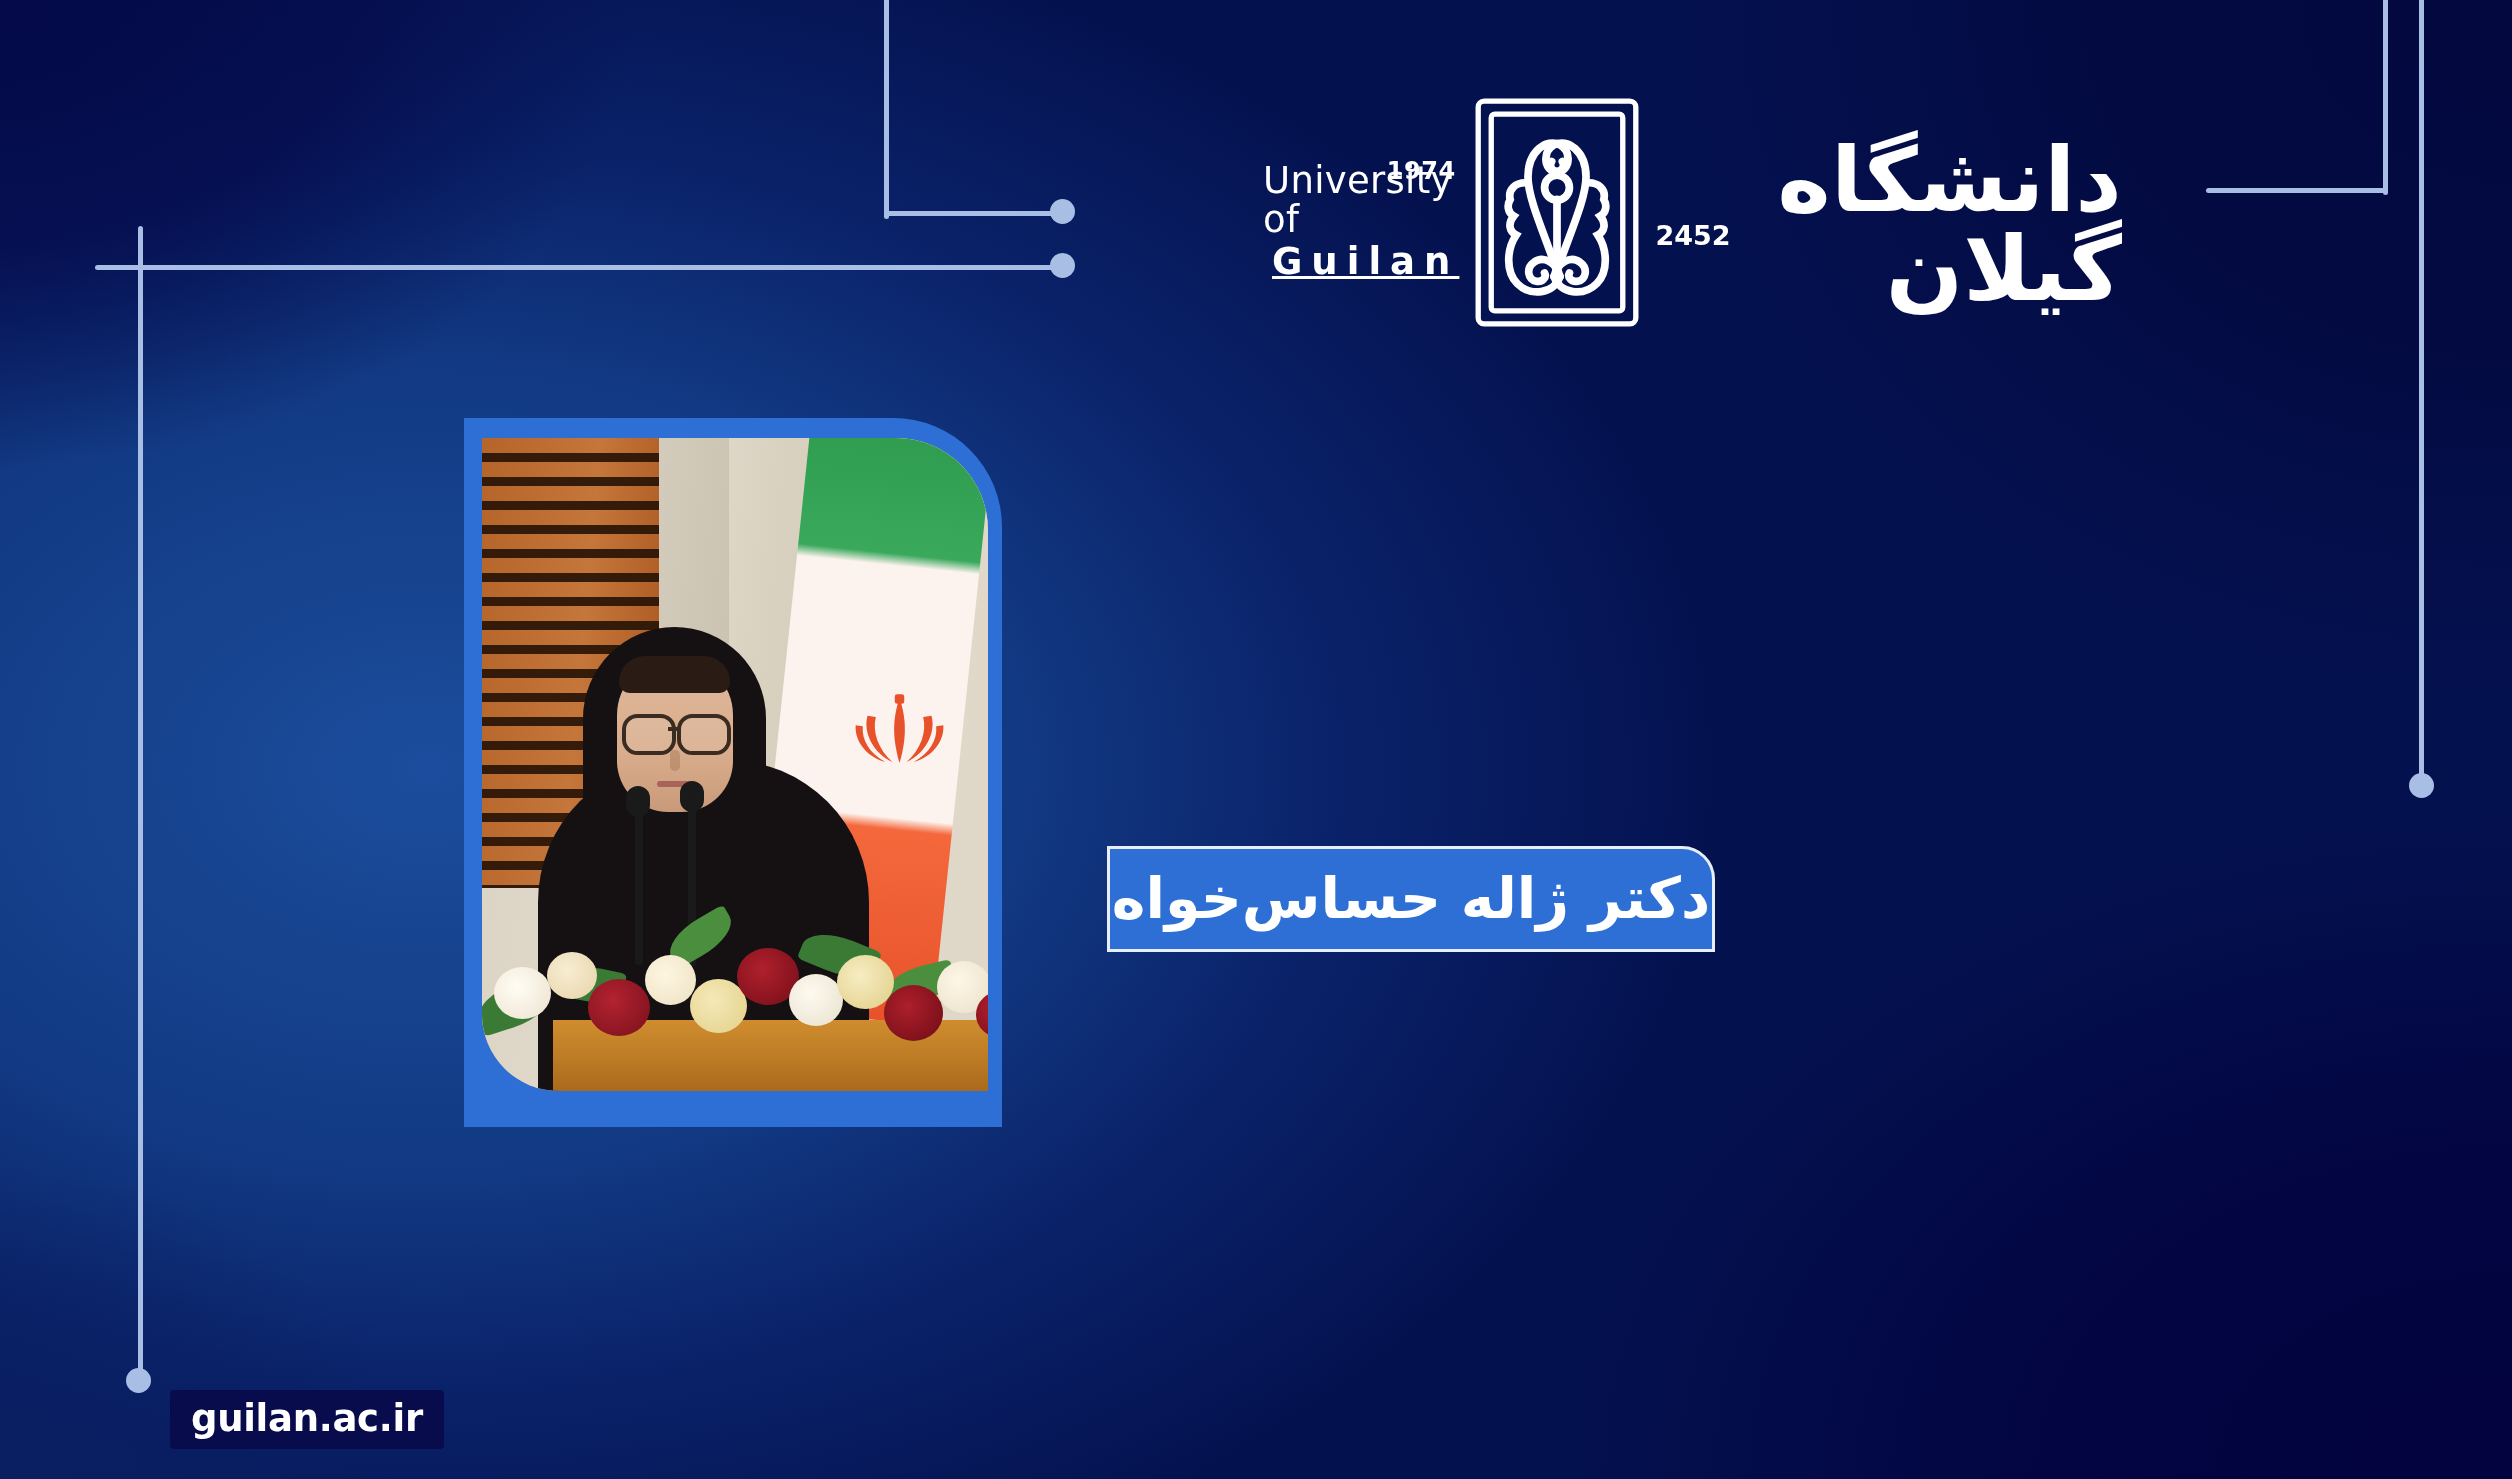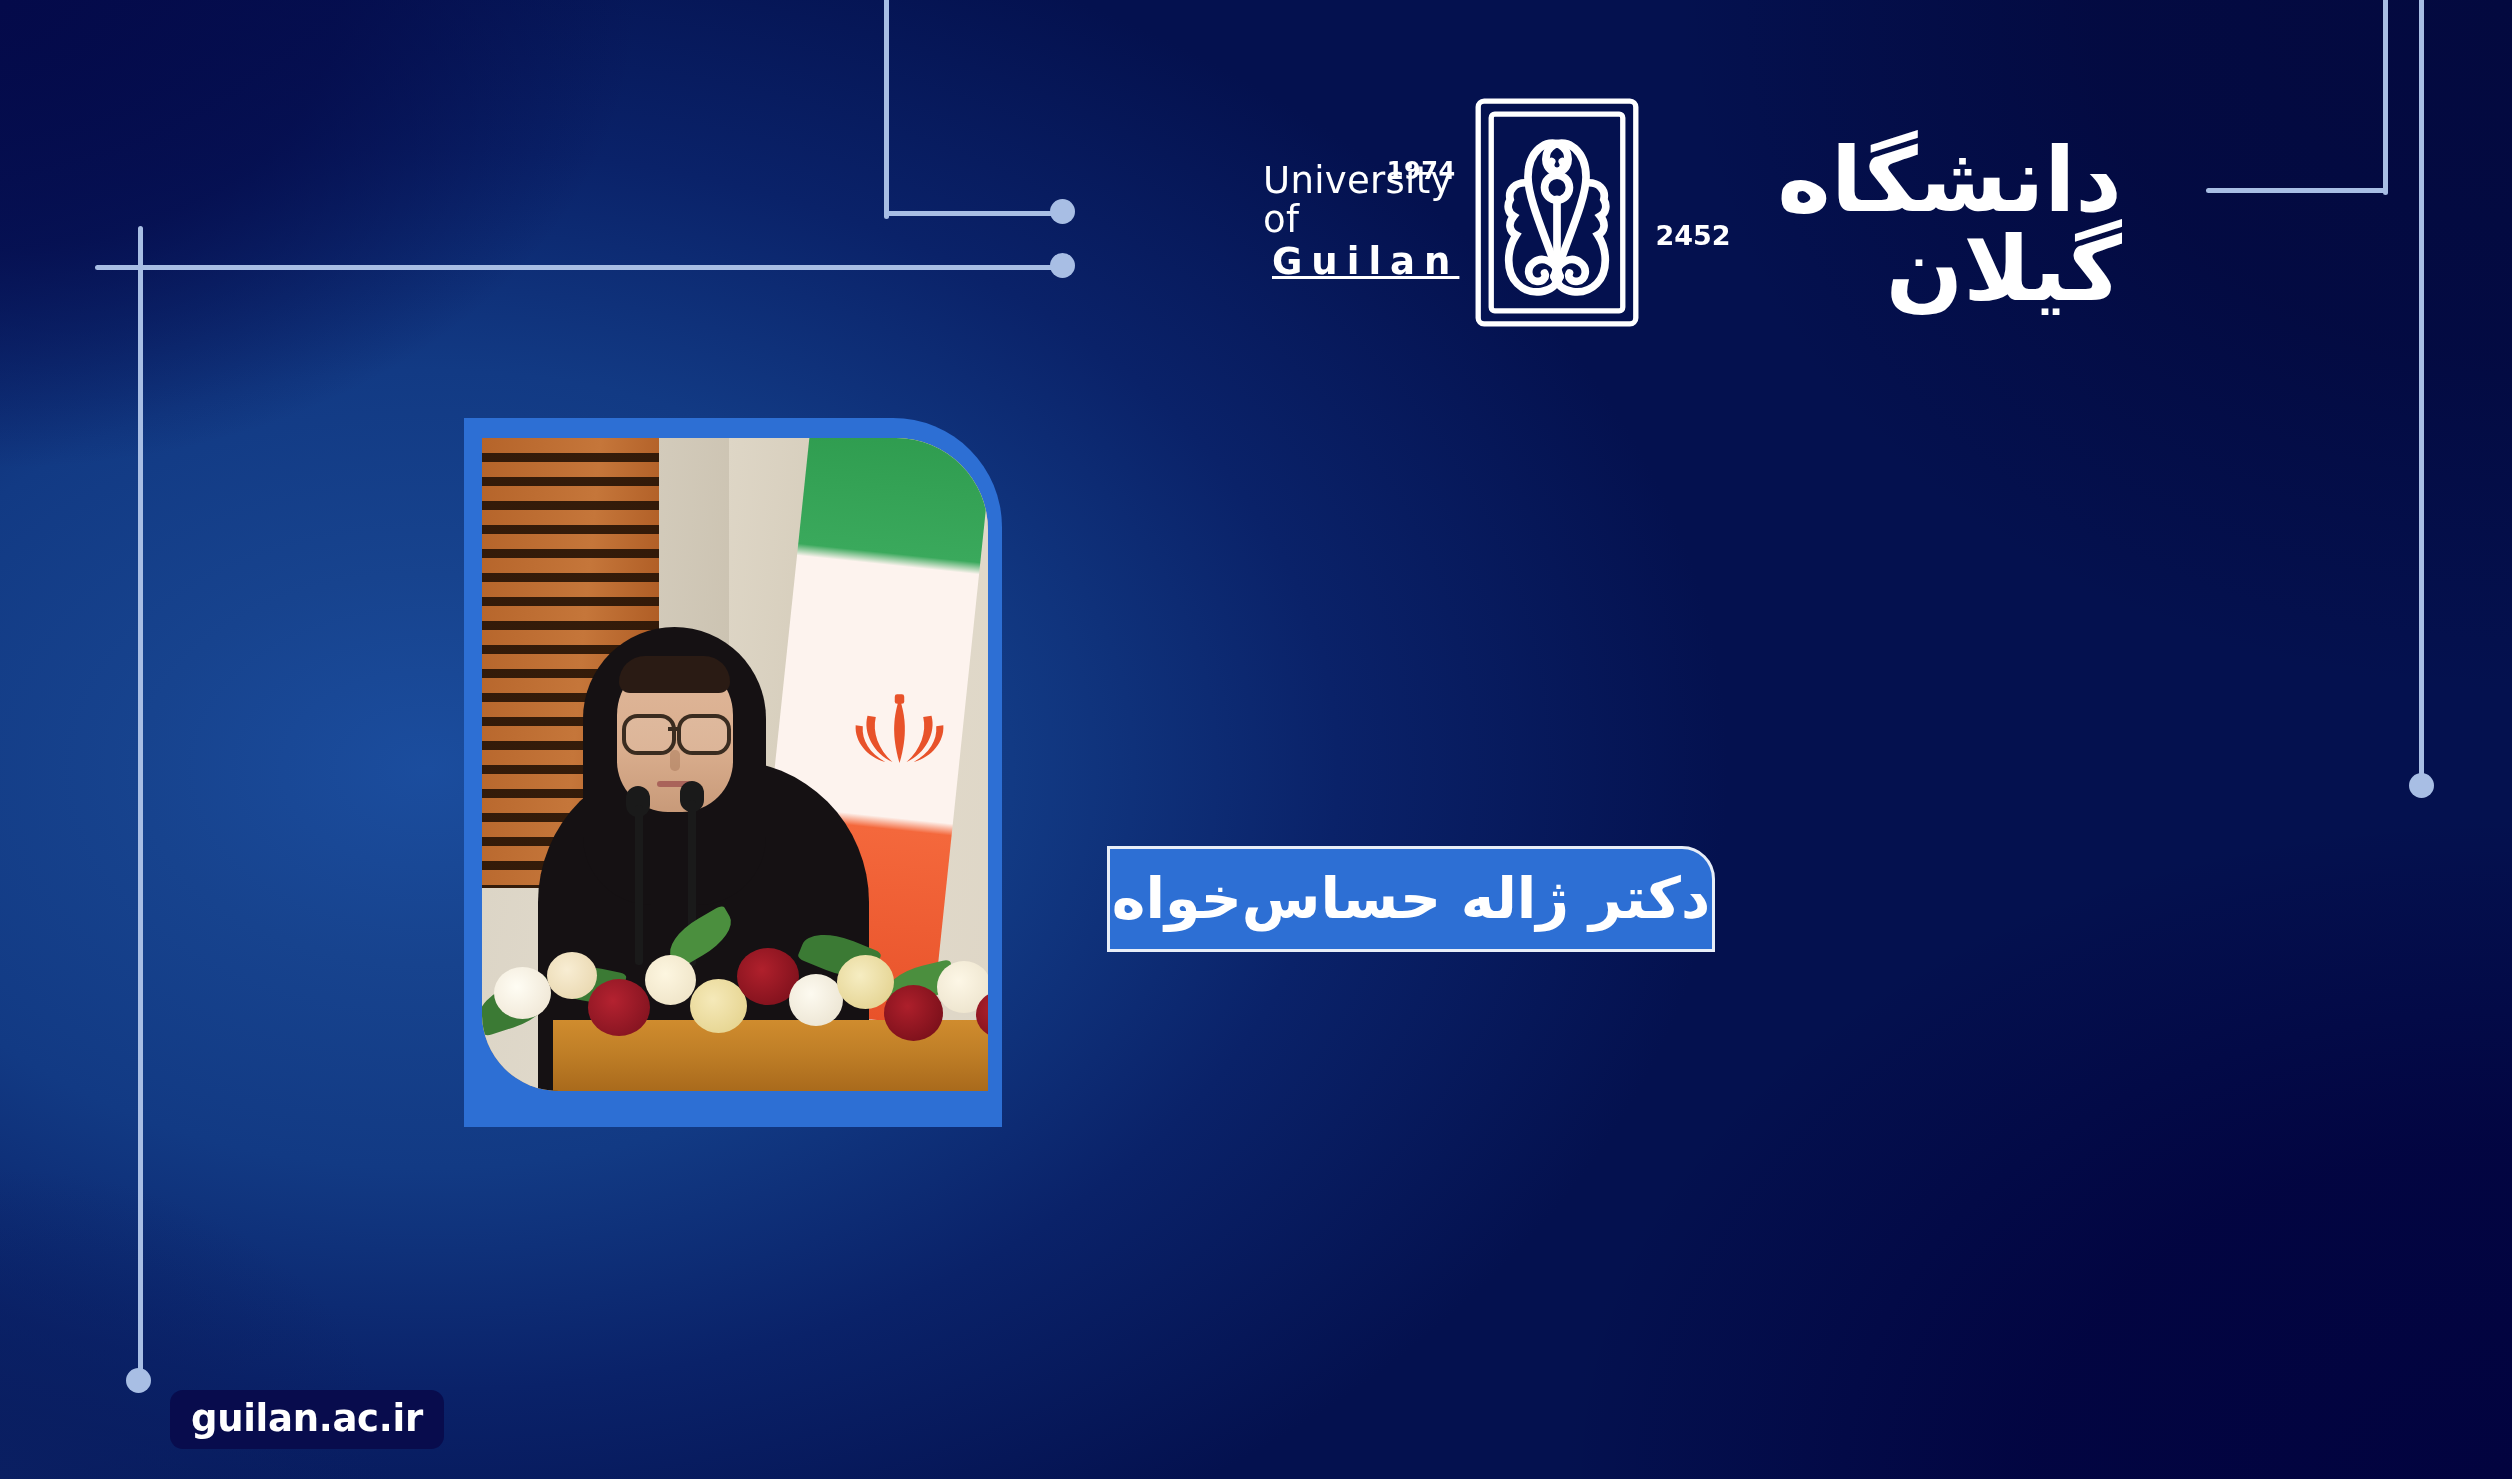--- a/index.html
+++ b/index.html
@@ -308,21 +308,21 @@
     direction: rtl;
     text-align: center;
     line-height: 1.28;
   }
 
   
   #site-badge {
     position: absolute;
     left: 170px; top: 1390px;
     background: #080C4D;
-    border-radius: 13px;
+    border-radius: 4px;
     padding: 10px 21px 12.4px 21px;
   }
   #site-badge-text {
     color: #FFFFFF;
     font-size: 37px;
     font-weight: 700;
     letter-spacing: -0.3px;
     line-height: 1;
   }
 </style>

